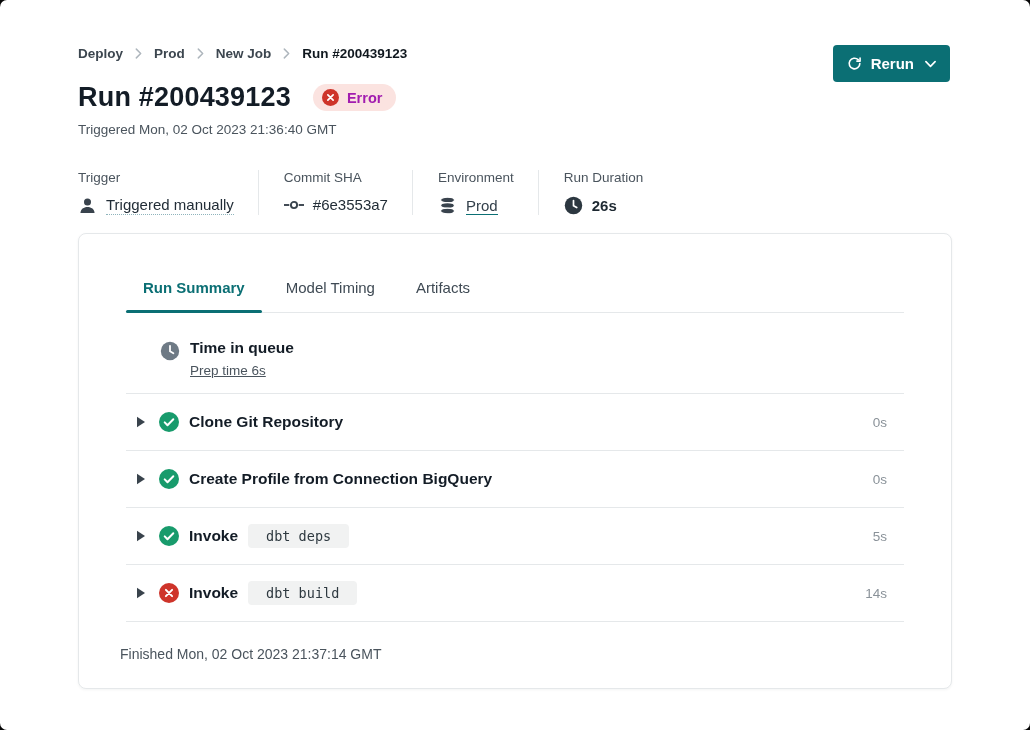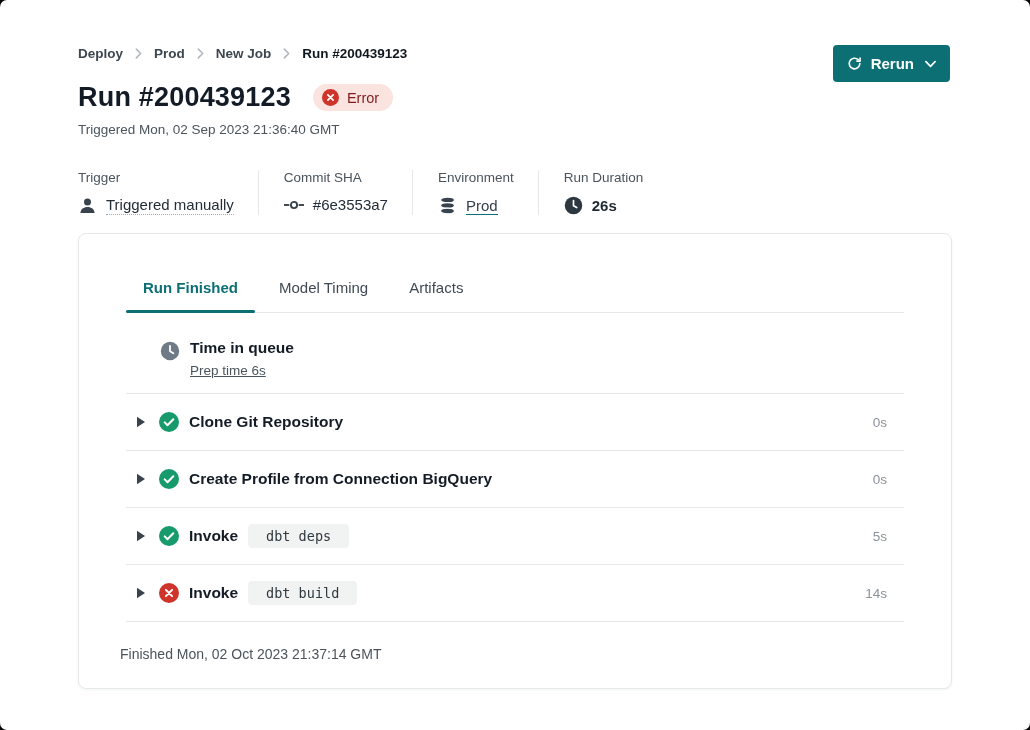--- a/index.html
+++ b/index.html
@@ -15,21 +15,21 @@
   
   .header{padding:46px 80px 0 78px;position:relative;}
   .breadcrumb{display:flex;align-items:center;gap:12px;font-size:13.5px;color:#3c464f;}
   .crumb{cursor:pointer;font-weight:600;}
   .crumb.current{color:#10181f;font-weight:700;cursor:default;}
   .crumb-sep{display:flex;align-items:center;}
 
   .title-row{display:flex;align-items:center;gap:22px;margin-top:21px;}
   .page-title{font-size:27px;font-weight:700;color:var(--text-dark);letter-spacing:.2px;}
   .status-badge{display:inline-flex;align-items:center;gap:8px;background:var(--badge-bg);
-    border-radius:999px;padding:5px 14px 5px 9px;font-size:14.5px;color:#7f1d1d;font-weight:400;}
+    border-radius:999px;padding:5px 14px 5px 9px;font-size:14.5px;color:#a21caf;font-weight:700;}
 
   .triggered{margin-top:9px;font-size:13.5px;color:var(--text-gray);}
 
   .rerun-btn{position:absolute;top:45px;right:80px;height:37px;display:flex;align-items:center;gap:9px;
     background:var(--teal);border:none;border-radius:4px;color:#fff;font-size:15px;font-weight:600;
     padding:0 14px;cursor:pointer;font-family:inherit;}
 
   
   .meta-row{display:flex;margin-top:33px;padding:0 0 0 78px;}
   .meta-col{padding-right:24px;border-right:1px solid var(--border);}
@@ -105,21 +105,21 @@
         <span style="display:flex;">
           <svg width="17" height="17" viewBox="0 0 20 20">
               <circle cx="10" cy="10" r="10" fill="#ce342a"></circle>
               <path d="M6.9 6.9l6.2 6.2M13.1 6.9l-6.2 6.2" stroke="#fff" stroke-width="2" stroke-linecap="round"></path>
             </svg>
         </span>
         <span>Error</span>
       </span>
     </div>
 
-    <div class="triggered">Triggered Mon, 02 Sep 2023 21:36:40 GMT</div>
+    <div class="triggered">Triggered Mon, 02 Oct 2023 21:36:40 GMT</div>
 
     <button class="rerun-btn">
       <span style="display:flex;">
         <svg width="15" height="15" viewBox="0 0 24 24" fill="none" stroke="#fff" stroke-width="2.6" stroke-linecap="round" stroke-linejoin="round">
             <path d="M20.5 12a8.5 8.5 0 1 1-2.6-6.1"></path>
             <path d="M20.9 3.2v5h-5"></path>
           </svg>
       </span>
       <span>Rerun</span>
       <span style="display:flex;margin-left:2px;">
@@ -184,21 +184,21 @@
         </span>
         <span class="duration-strong">26s</span>
       </div>
     </div>
   </div>
 
   <div class="card">
     <div class="card-inner">
 
       <div class="tabs">
-        <div class="tab active">Run Finished</div>
+        <div class="tab active">Run Summary</div>
         <div class="tab">Model Timing</div>
         <div class="tab">Artifacts</div>
       </div>
 
       <div class="queue">
         <span class="queue-icon-wrap">
           <svg width="20" height="20" viewBox="0 0 20 20">
               <circle cx="10" cy="10" r="9.2" fill="#6e7a85"></circle>
               <path d="M10 4.8v5.4l3.4 2" stroke="#fff" stroke-width="1.8" fill="none" stroke-linecap="round"></path>
             </svg>

